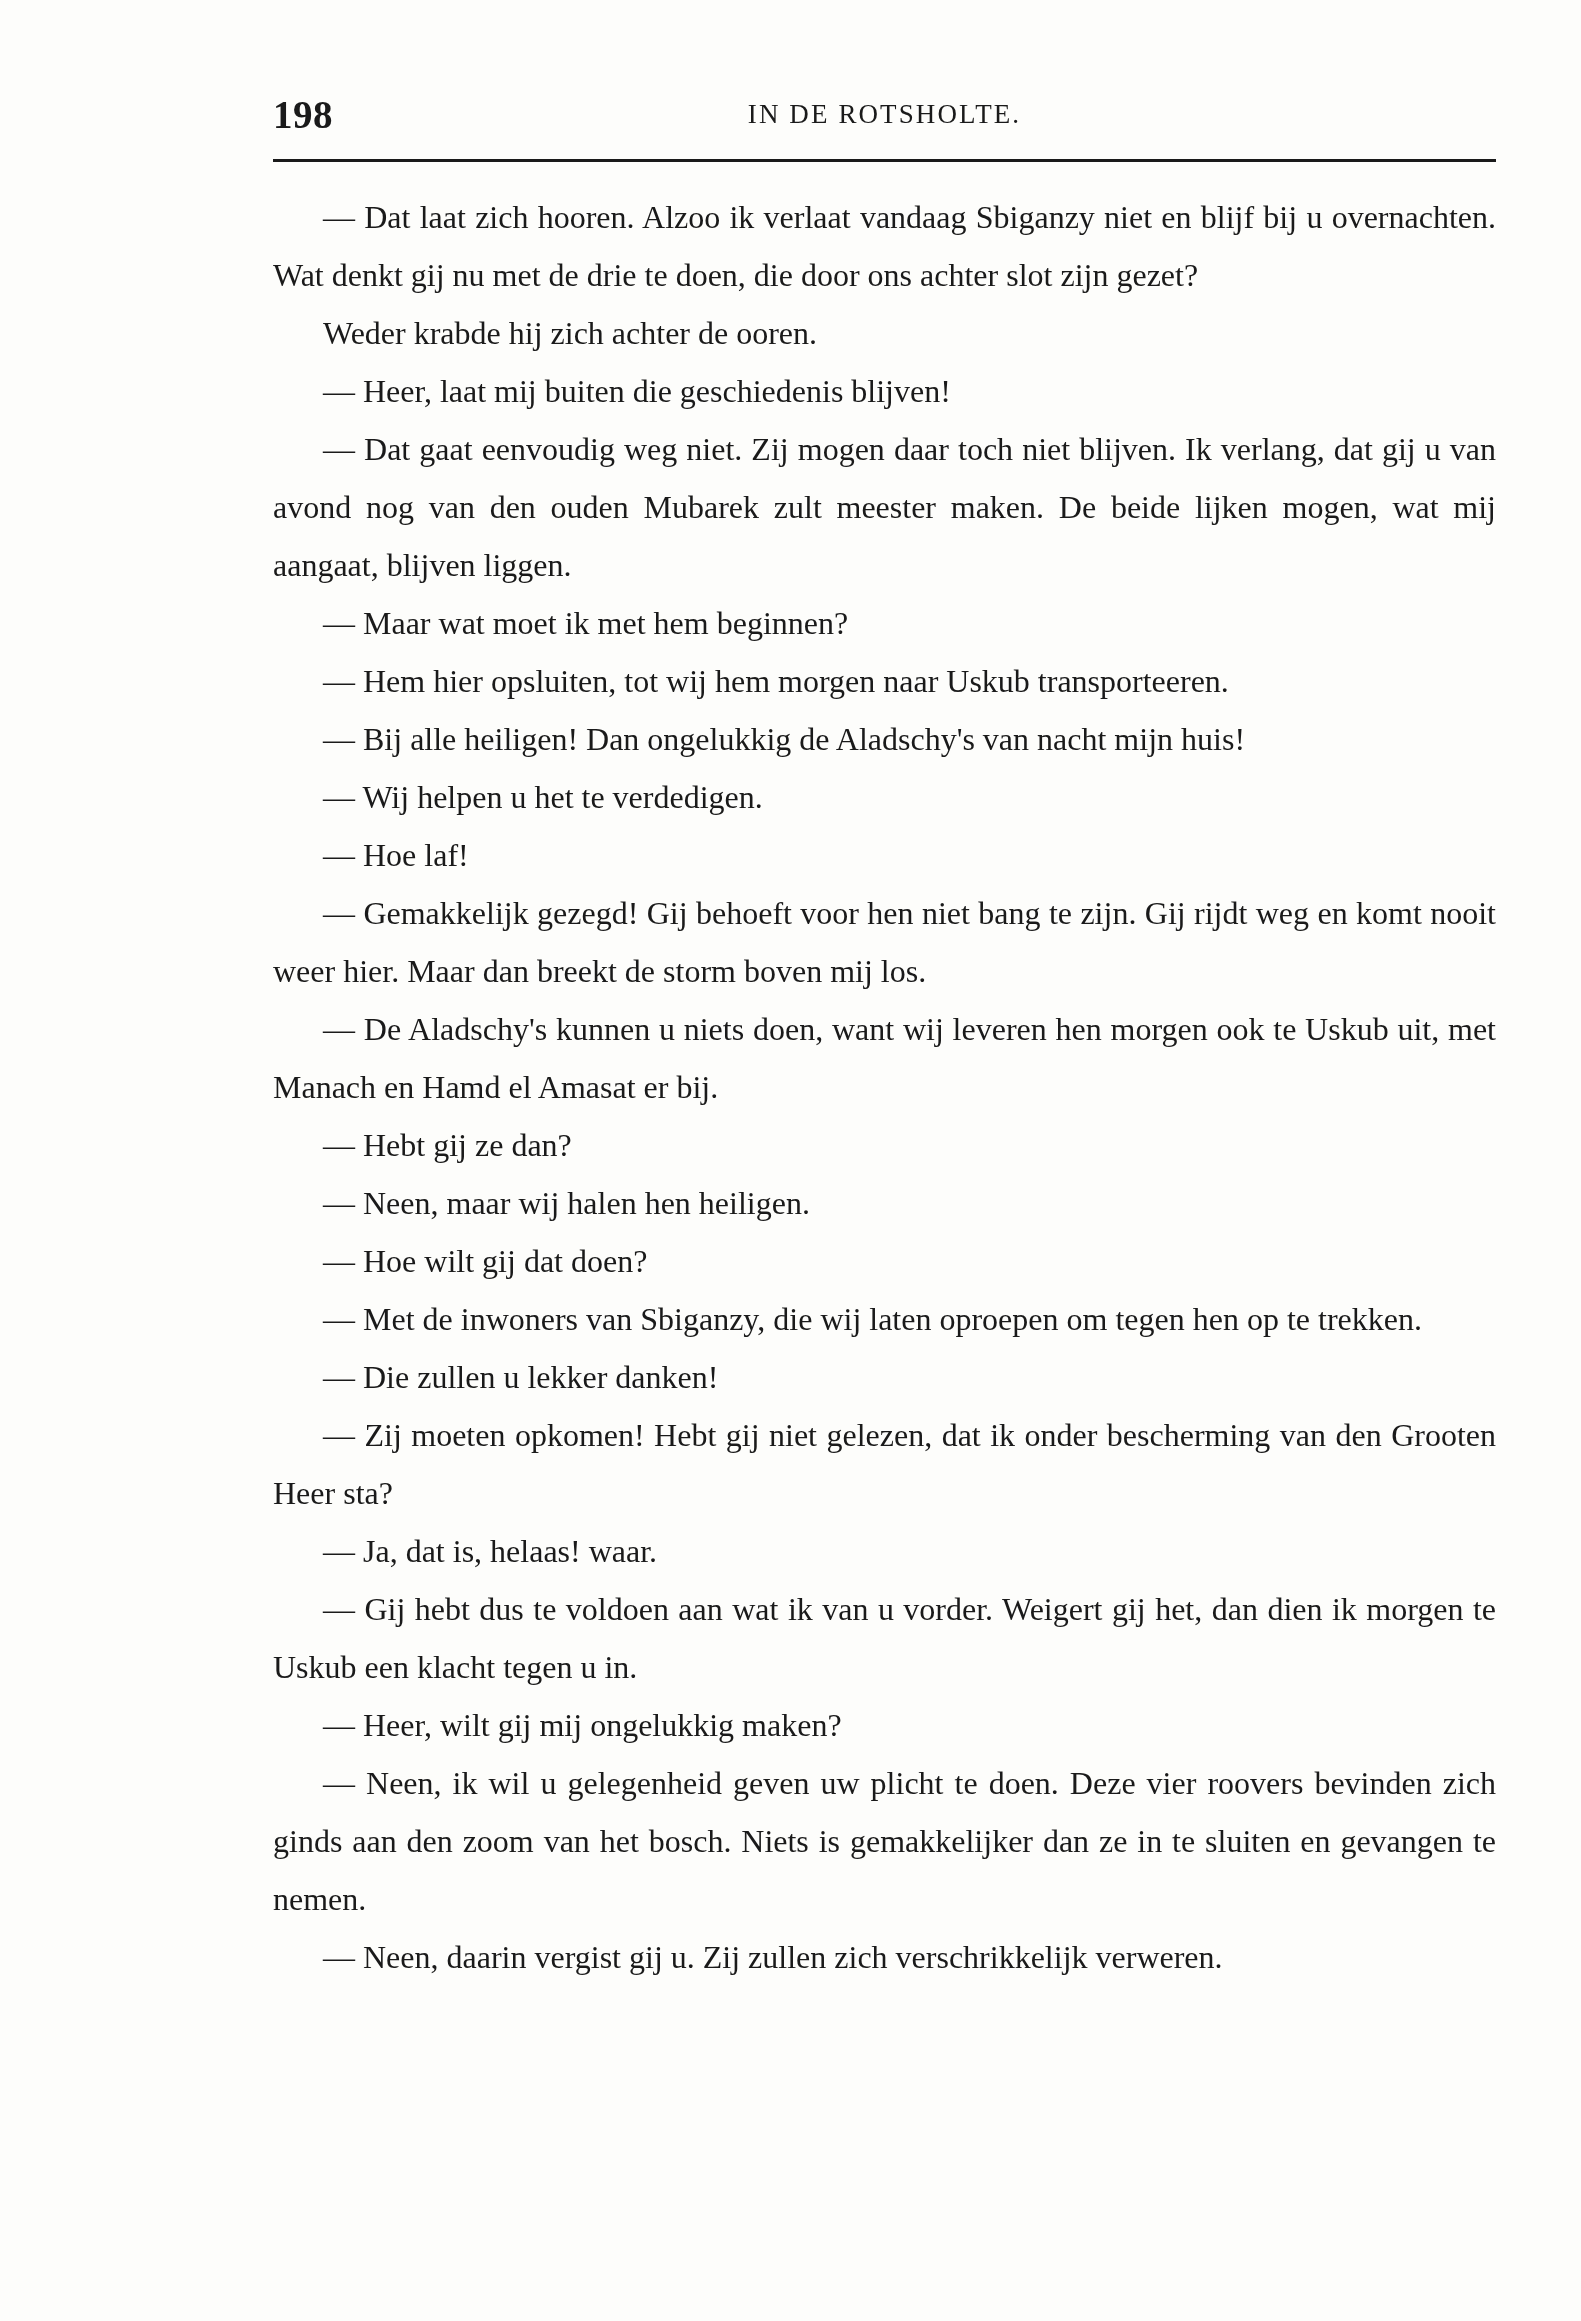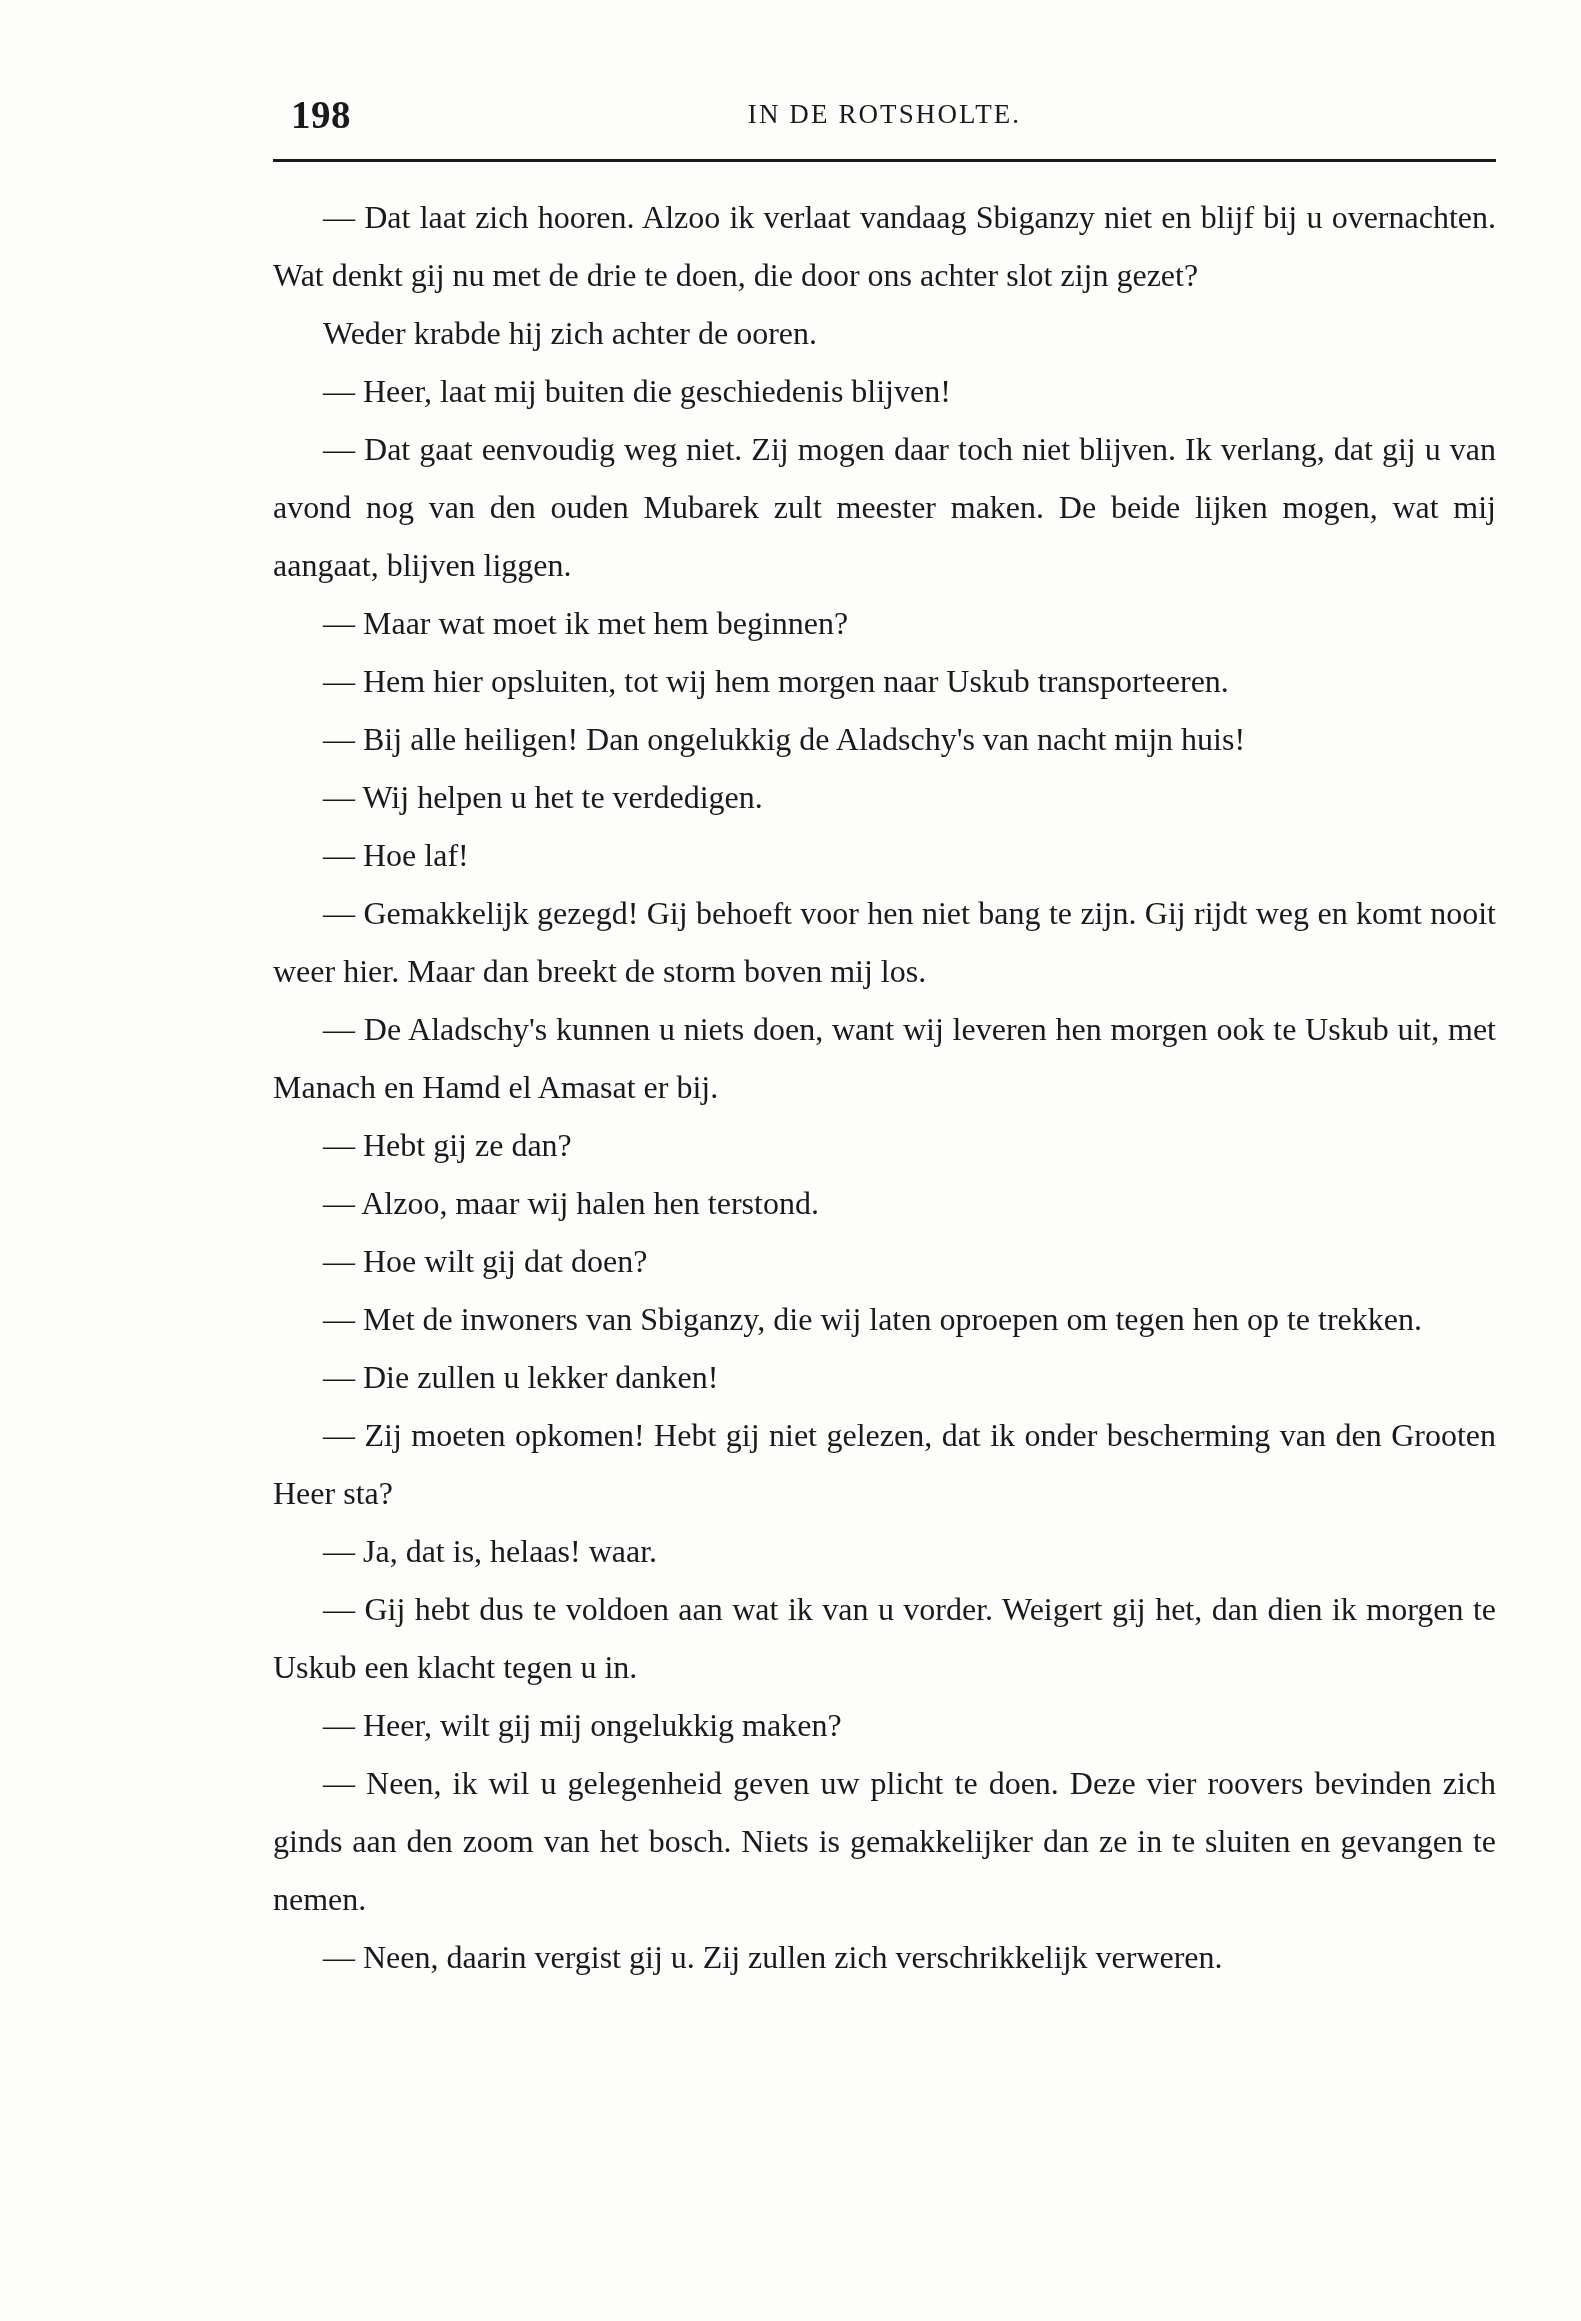--- a/index.html
+++ b/index.html
@@ -28,21 +28,21 @@
     left: 273px;
     top: 86px;
     width: 1223px;
   }
   .header-row {
     position: relative;
     height: 64px;
   }
   .page-number {
     position: absolute;
-    left: 18px;
+    left: 0;
     top: 5.5px;
     font-size: 39px;
     font-weight: bold;
     letter-spacing: 0.5px;
     font-family: "Liberation Serif", serif;
   }
   .running-head {
     position: absolute;
     left: 0;
     right: 0;
@@ -94,21 +94,21 @@
       <p>— Heer, laat mij buiten die geschiedenis blijven!</p>
       <p>— Dat gaat eenvoudig weg niet. Zij mogen daar toch niet blijven. Ik verlang, dat gij u van avond nog van den ouden Mubarek zult meester maken. De beide lijken mogen, wat mij aangaat, blijven liggen.</p>
       <p>— Maar wat moet ik met hem beginnen?</p>
       <p>— Hem hier opsluiten, tot wij hem morgen naar Uskub transporteeren.</p>
       <p>— Bij alle heiligen! Dan ongelukkig de Aladschy's van nacht mijn huis!</p>
       <p>— Wij helpen u het te verdedigen.</p>
       <p>— Hoe laf!</p>
       <p>— Gemakkelijk gezegd! Gij behoeft voor hen niet bang te zijn. Gij rijdt weg en komt nooit weer hier. Maar dan breekt de storm boven mij los.</p>
       <p>— De Aladschy's kunnen u niets doen, want wij leveren hen morgen ook te Uskub uit, met Manach en Hamd el Amasat er bij.</p>
       <p>— Hebt gij ze dan?</p>
-      <p>— Alzoo, maar wij halen hen terstond.</p>
+      <p>— Neen, maar wij halen hen heiligen.</p>
       <p>— Hoe wilt gij dat doen?</p>
       <p>— Met de inwoners van Sbiganzy, die wij laten oproepen om tegen hen op te trekken.</p>
       <p>— Die zullen u lekker danken!</p>
       <p>— Zij moeten opkomen! Hebt gij niet gelezen, dat ik onder bescherming van den Grooten Heer sta?</p>
       <p>— Ja, dat is, helaas! waar.</p>
       <p>— Gij hebt dus te voldoen aan wat ik van u vorder. Weigert gij het, dan dien ik morgen te Uskub een klacht tegen u in.</p>
       <p>— Heer, wilt gij mij ongelukkig maken?</p>
       <p>— Neen, ik wil u gelegenheid geven uw plicht te doen. Deze vier roovers bevinden zich ginds aan den zoom van het bosch. Niets is gemakkelijker dan ze in te sluiten en gevangen te nemen.</p>
       <p>— Neen, daarin vergist gij u. Zij zullen zich verschrikkelijk verweren.</p>
     </div>

